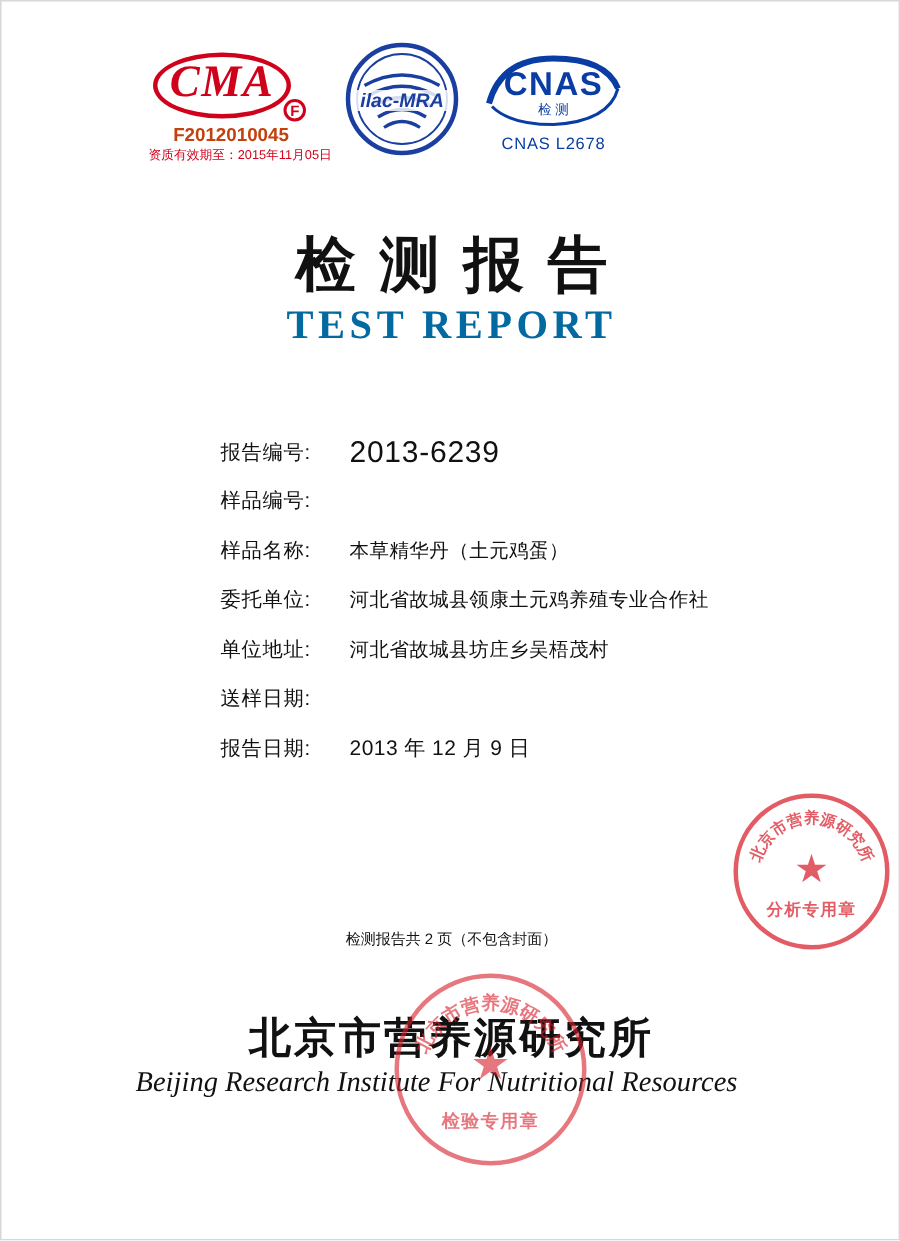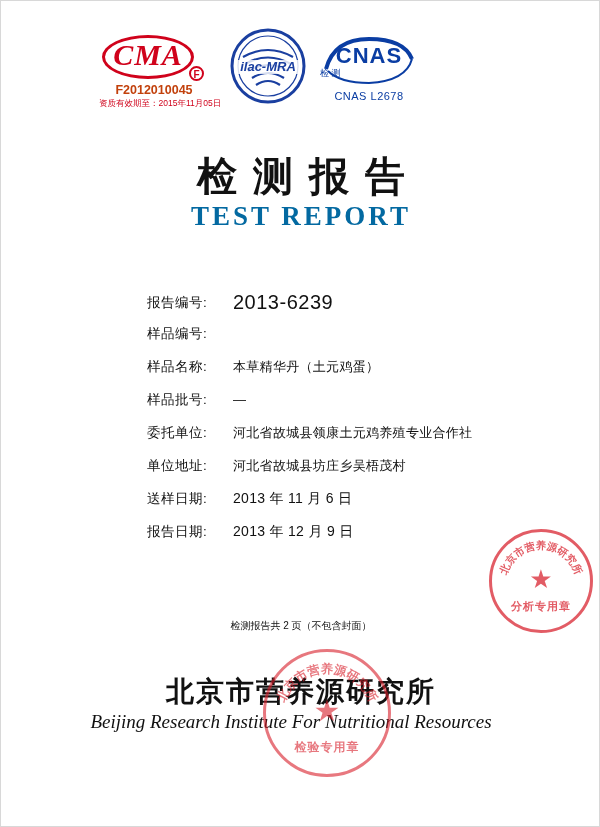--- a/index.html
+++ b/index.html
@@ -134,21 +134,21 @@
     font-weight: bold;
     font-size: 22px;
     color: #0a3da3;
     letter-spacing: 1px;
   }
   .cnas-sub {
     position: absolute;
     left: 0;
     top: 34px;
     width: 98px;
-    text-align: left;
+    text-align: center;
     font-size: 9px;
     color: #0a3da3;
   }
   .cnas-label {
     font-size: 11px;
     color: #0a3da3;
     margin-top: 1px;
     letter-spacing: .5px;
   }
 
@@ -361,38 +361,33 @@
     <div class="field-row">
       <div class="field-label">样品编号:</div>
       <div class="field-value"></div>
     </div>
 
     <div class="field-row">
       <div class="field-label">样品名称:</div>
       <div class="field-value">本草精华丹（土元鸡蛋）</div>
     </div>
 
-    <div class="field-row">
-      <div class="field-label">样品批号:</div>
-      <div class="field-value">—</div>
-    </div>
 
     <div class="field-row">
       <div class="field-label">委托单位:</div>
       <div class="field-value">河北省故城县领康土元鸡养殖专业合作社</div>
     </div>
 
     <div class="field-row">
       <div class="field-label">单位地址:</div>
       <div class="field-value">河北省故城县坊庄乡吴梧茂村</div>
     </div>
 
     <div class="field-row date">
       <div class="field-label">送样日期:</div>
-      <div class="field-value">2013 年 11 月 6 日</div>
     </div>
 
     <div class="field-row date">
       <div class="field-label">报告日期:</div>
       <div class="field-value">2013 年 12 月 9 日</div>
     </div>
   </div>
 
   <div class="page-note">检测报告共 2 页（不包含封面）</div>
   <div class="org-cn">北京市营养源研究所</div>

